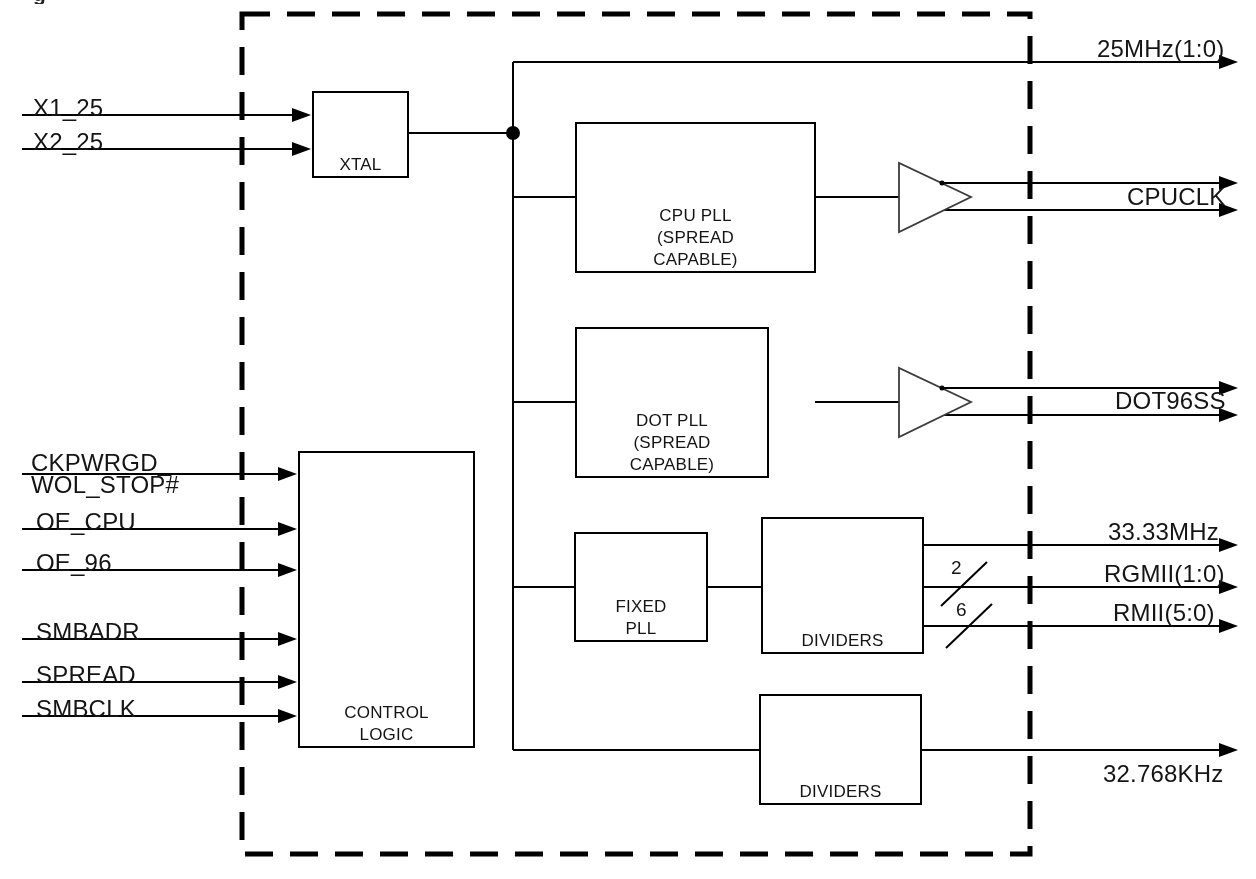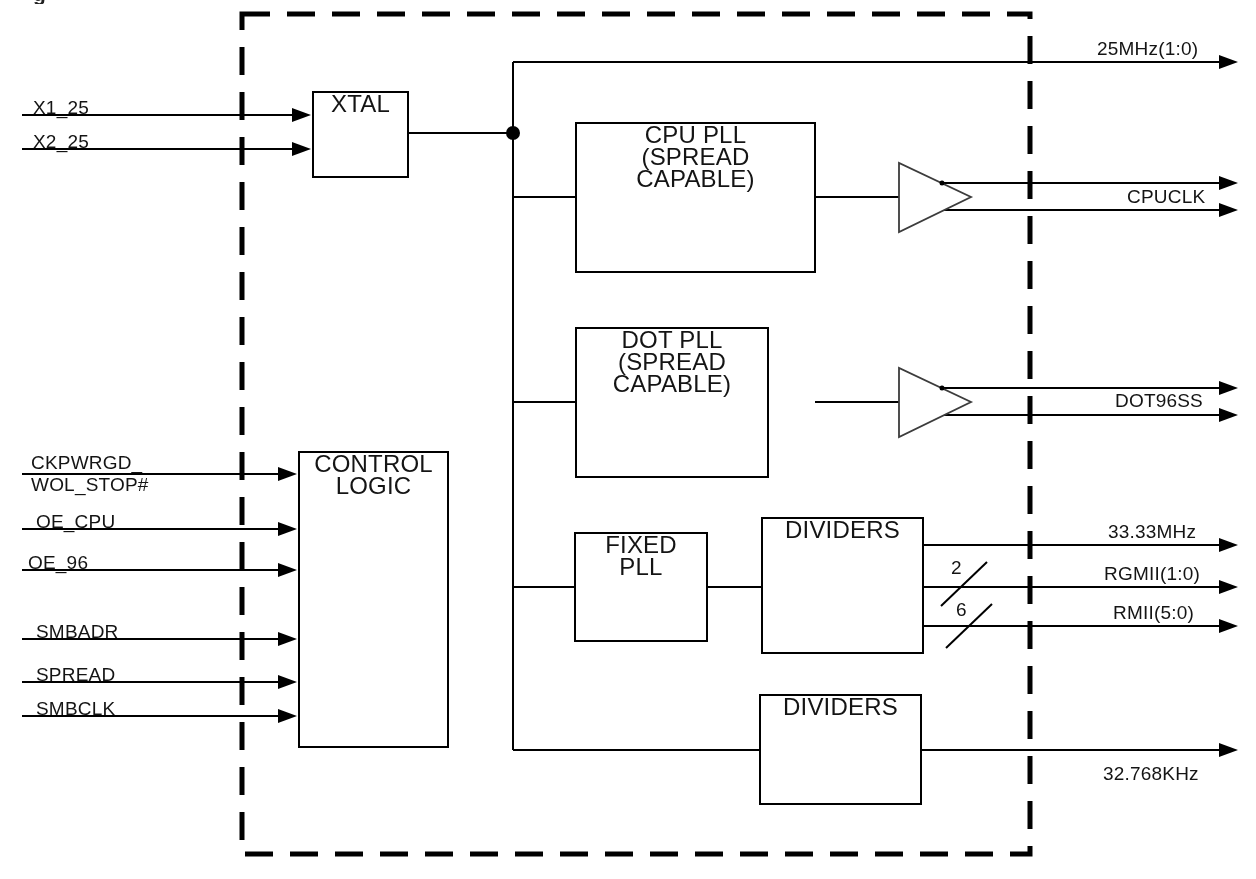--- a/index.html
+++ b/index.html
@@ -3,25 +3,25 @@
 <meta charset="utf-8">
 <style>
   html,body{margin:0;padding:0;background:#ffffff;}
   #canvas{
     position:relative;width:1256px;height:879px;background:#ffffff;overflow:hidden;
     font-family:"Liberation Sans", sans-serif;color:#141414;
   }
   #wires{position:absolute;left:0;top:0;}
   .block{
     position:absolute;box-sizing:border-box;border:2px solid #000;background:#fff;
-    display:flex;align-items:flex-start;justify-content:center;text-align:center;
-    font-size:24px;line-height:22px;white-space:pre-line;letter-spacing:0.2px;
+    display:flex;align-items:flex-end;justify-content:center;text-align:center;
+    font-size:17px;line-height:22px;white-space:pre-line;letter-spacing:0.2px;
   }
   .lbl{
-    position:absolute;font-size:19px;line-height:22px;white-space:pre-line;letter-spacing:0.2px;
+    position:absolute;font-size:24px;line-height:22px;white-space:pre-line;letter-spacing:0.2px;
   }
   .buswidth{position:absolute;font-size:19px;line-height:20px;}
   #caption-clip{position:absolute;left:33px;top:0;width:18px;height:4px;overflow:hidden;}
   #caption-clip span{display:block;font-size:21px;font-weight:bold;margin-top:-18px;color:#222;}
 </style>
 </head>
 <body>
 
 <div id="canvas">
 
@@ -114,21 +114,21 @@
 (SPREAD
 CAPABLE)</span>
   </div>
 
   <div class="block" style="left:575px;top:327px;width:194px;height:151px;">
     <span>DOT PLL
 (SPREAD
 CAPABLE)</span>
   </div>
 
-  <div class="block" style="left:298px;top:451px;width:151px;height:297px;">
+  <div class="block" style="left:298px;top:451px;width:177px;height:297px;">
     <span>CONTROL
 LOGIC</span>
   </div>
 
   <div class="block" style="left:574px;top:532px;width:134px;height:110px;">
     <span>FIXED
 PLL</span>
   </div>
 
   <div class="block" style="left:761px;top:517px;width:163px;height:137px;">
@@ -137,21 +137,21 @@
 
   <div class="block" style="left:759px;top:694px;width:163px;height:111px;">
     <span>DIVIDERS</span>
   </div>
 
   <div class="lbl" style="left:33px;top:97px;">X1_25</div>
   <div class="lbl" style="left:33px;top:131px;">X2_25</div>
   <div class="lbl" style="left:31px;top:452px;">CKPWRGD_
 WOL_STOP#</div>
   <div class="lbl" style="left:36px;top:511px;">OE_CPU</div>
-  <div class="lbl" style="left:28px;top:552px;">OE_96</div>
+  <div class="lbl" style="left:36px;top:552px;">OE_96</div>
   <div class="lbl" style="left:36px;top:621px;">SMBADR</div>
   <div class="lbl" style="left:36px;top:664px;">SPREAD</div>
   <div class="lbl" style="left:36px;top:698px;">SMBCLK</div>
 
   <div class="lbl" style="left:1097px;top:38px;">25MHz(1:0)</div>
   <div class="lbl" style="left:1127px;top:186px;">CPUCLK</div>
   <div class="lbl" style="left:1115px;top:390px;">DOT96SS</div>
   <div class="lbl" style="left:1108px;top:521px;">33.33MHz</div>
   <div class="lbl" style="left:1104px;top:563px;">RGMII(1:0)</div>
   <div class="lbl" style="left:1113px;top:602px;">RMII(5:0)</div>

